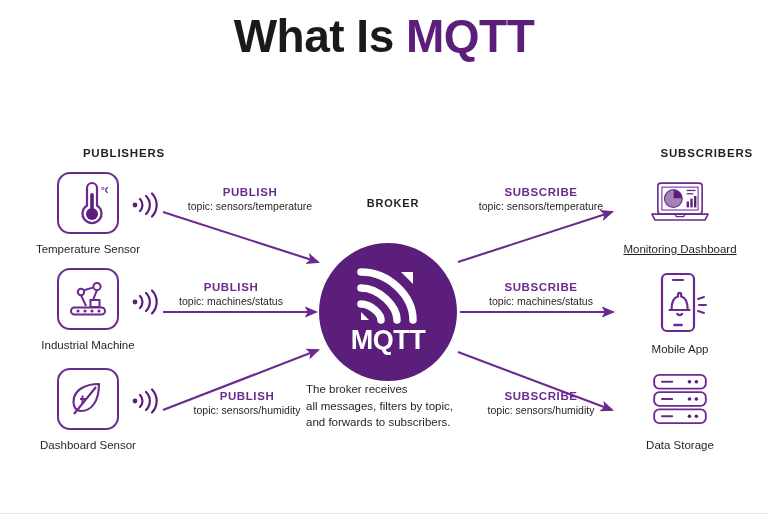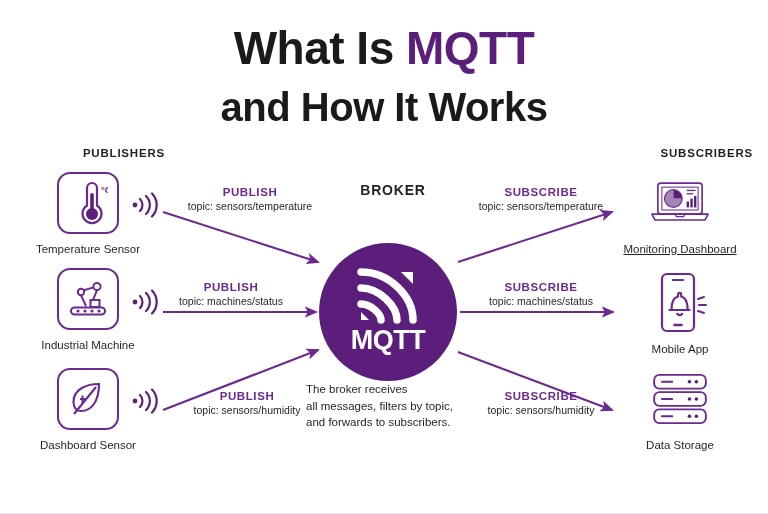--- a/index.html
+++ b/index.html
@@ -23,42 +23,41 @@
     top: 12px;
     left: 0;
     width: 768px;
     text-align: center;
   }
   .title-line {
     font-weight: 700;
     letter-spacing: -0.5px;
     line-height: 1.08;
     color: #1a1a1a;
-    margin-top: 12px;
   }
   #title-line-1 { font-size: 46px; }
   #title-line-2 { font-size: 40px; }
   .accent { color: #5b1e7a; }
 
   
   .col-heading {
     position: absolute;
     font-size: 11.5px;
     font-weight: 700;
     letter-spacing: 0.8px;
     color: #231f20;
     text-align: right;
     white-space: nowrap;
   }
   #publishers-heading { left: 20px; top: 147px; width: 145px; }
   #subscribers-heading { left: 608px; top: 147px; width: 145px; }
   #broker-heading {
     position: absolute;
-    left: 318px; top: 182px; width: 150px;
-    font-size: 14px; font-weight: 700; letter-spacing: 0.8px;
+    left: 318px; top: 197px; width: 150px;
+    font-size: 11px; font-weight: 700; letter-spacing: 0.8px;
     text-align: center; color: #231f20;
   }
 
   
   .node {
     position: absolute;
     width: 120px;
     text-align: center;
   }
   .node-box {
@@ -178,21 +177,20 @@
     width: 768px;
     height: 1px;
     background: #e6e6ea;
   }
 </style>
 </head>
 <body>
 
 <div id="title-block">
   <div id="title-line-1" class="title-line"><span>What Is </span><span class="accent">MQTT</span></div>
-  <div id="title-line-2" class="title-line">and How It Works</div>
 </div>
 
 <div id="publishers-heading" class="col-heading">PUBLISHERS</div>
 <div id="subscribers-heading" class="col-heading">SUBSCRIBERS</div>
 <div id="broker-heading">BROKER</div>
 
 <svg id="arrow-layer" viewBox="0 0 768 514">
   <defs>
     <marker id="arrowhead" markerWidth="7" markerHeight="7" refX="5.4" refY="3" orient="auto">
       <path d="M0,0.3 L6.4,3 L0,5.7 L1.5,3 Z" fill="#6b2a8f"></path>

